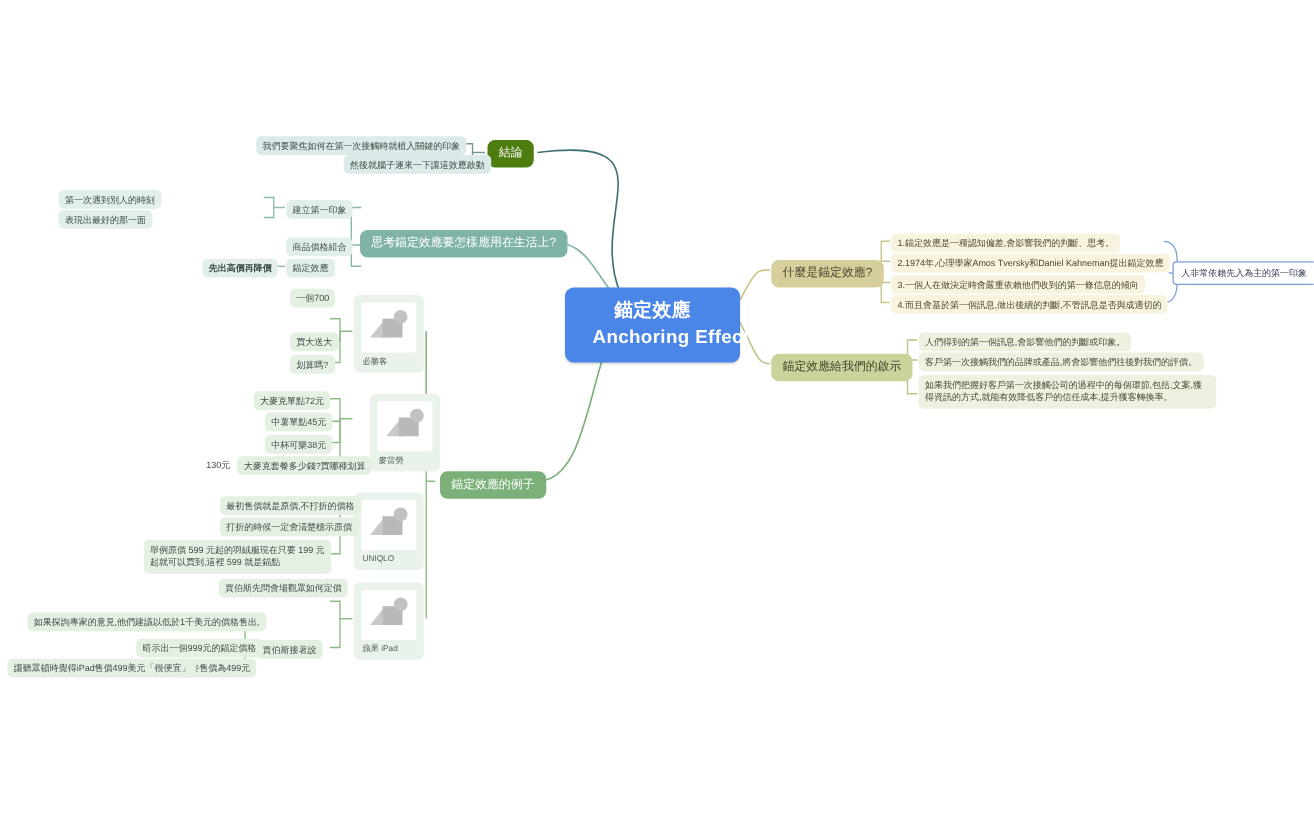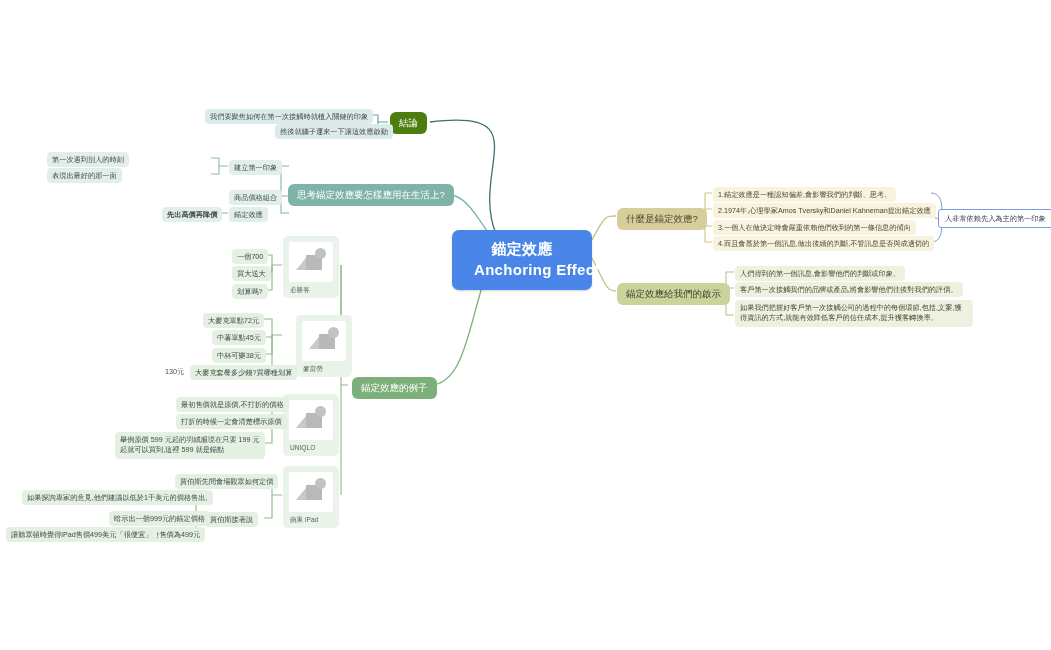--- a/index.html
+++ b/index.html
@@ -212,21 +212,21 @@
   </div>
 
   <div class="node card" style="left:283px;top:236px;">
     <div class="ph">
       <div class="mtn"></div>
         <div class="sq"></div>
         <div class="dot"></div>
     </div>
     <div class="cap">必勝客</div>
   </div>
-  <div class="node chip greenbg" style="left:232px;top:249px;">
+  <div class="node chip greenbg" style="left:232px;top:231px;">
     <span>一個700</span>
   </div>
   <div class="node chip greenbg" style="left:232px;top:266px;">
     <span>買大送大</span>
   </div>
   <div class="node chip greenbg" style="left:232px;top:284px;">
     <span>划算嗎?</span>
   </div>
 
   <div class="node card" style="left:296px;top:315px;">
@@ -272,21 +272,21 @@
   </div>
 
   <div class="node card" style="left:283px;top:466px;">
     <div class="ph">
       <div class="mtn"></div>
         <div class="sq"></div>
         <div class="dot"></div>
     </div>
     <div class="cap">蘋果 iPad</div>
   </div>
-  <div class="node chip greenbg" style="left:175px;top:474px;">
+  <div class="node chip greenbg" style="left:175px;top:463px;">
     <span>賈伯斯先問會場觀眾如何定價</span>
   </div>
   <div class="node chip greenbg" style="left:205px;top:512px;">
     <span>賈伯斯接著說</span>
   </div>
   <div class="node chip greenbg" style="left:22px;top:490px;">
     <span>如果探詢專家的意見,他們建議以低於1千美元的價格售出,</span>
   </div>
   <div class="node chip greenbg" style="left:109px;top:511px;">
     <span>暗示出一個999元的錨定價格</span>

